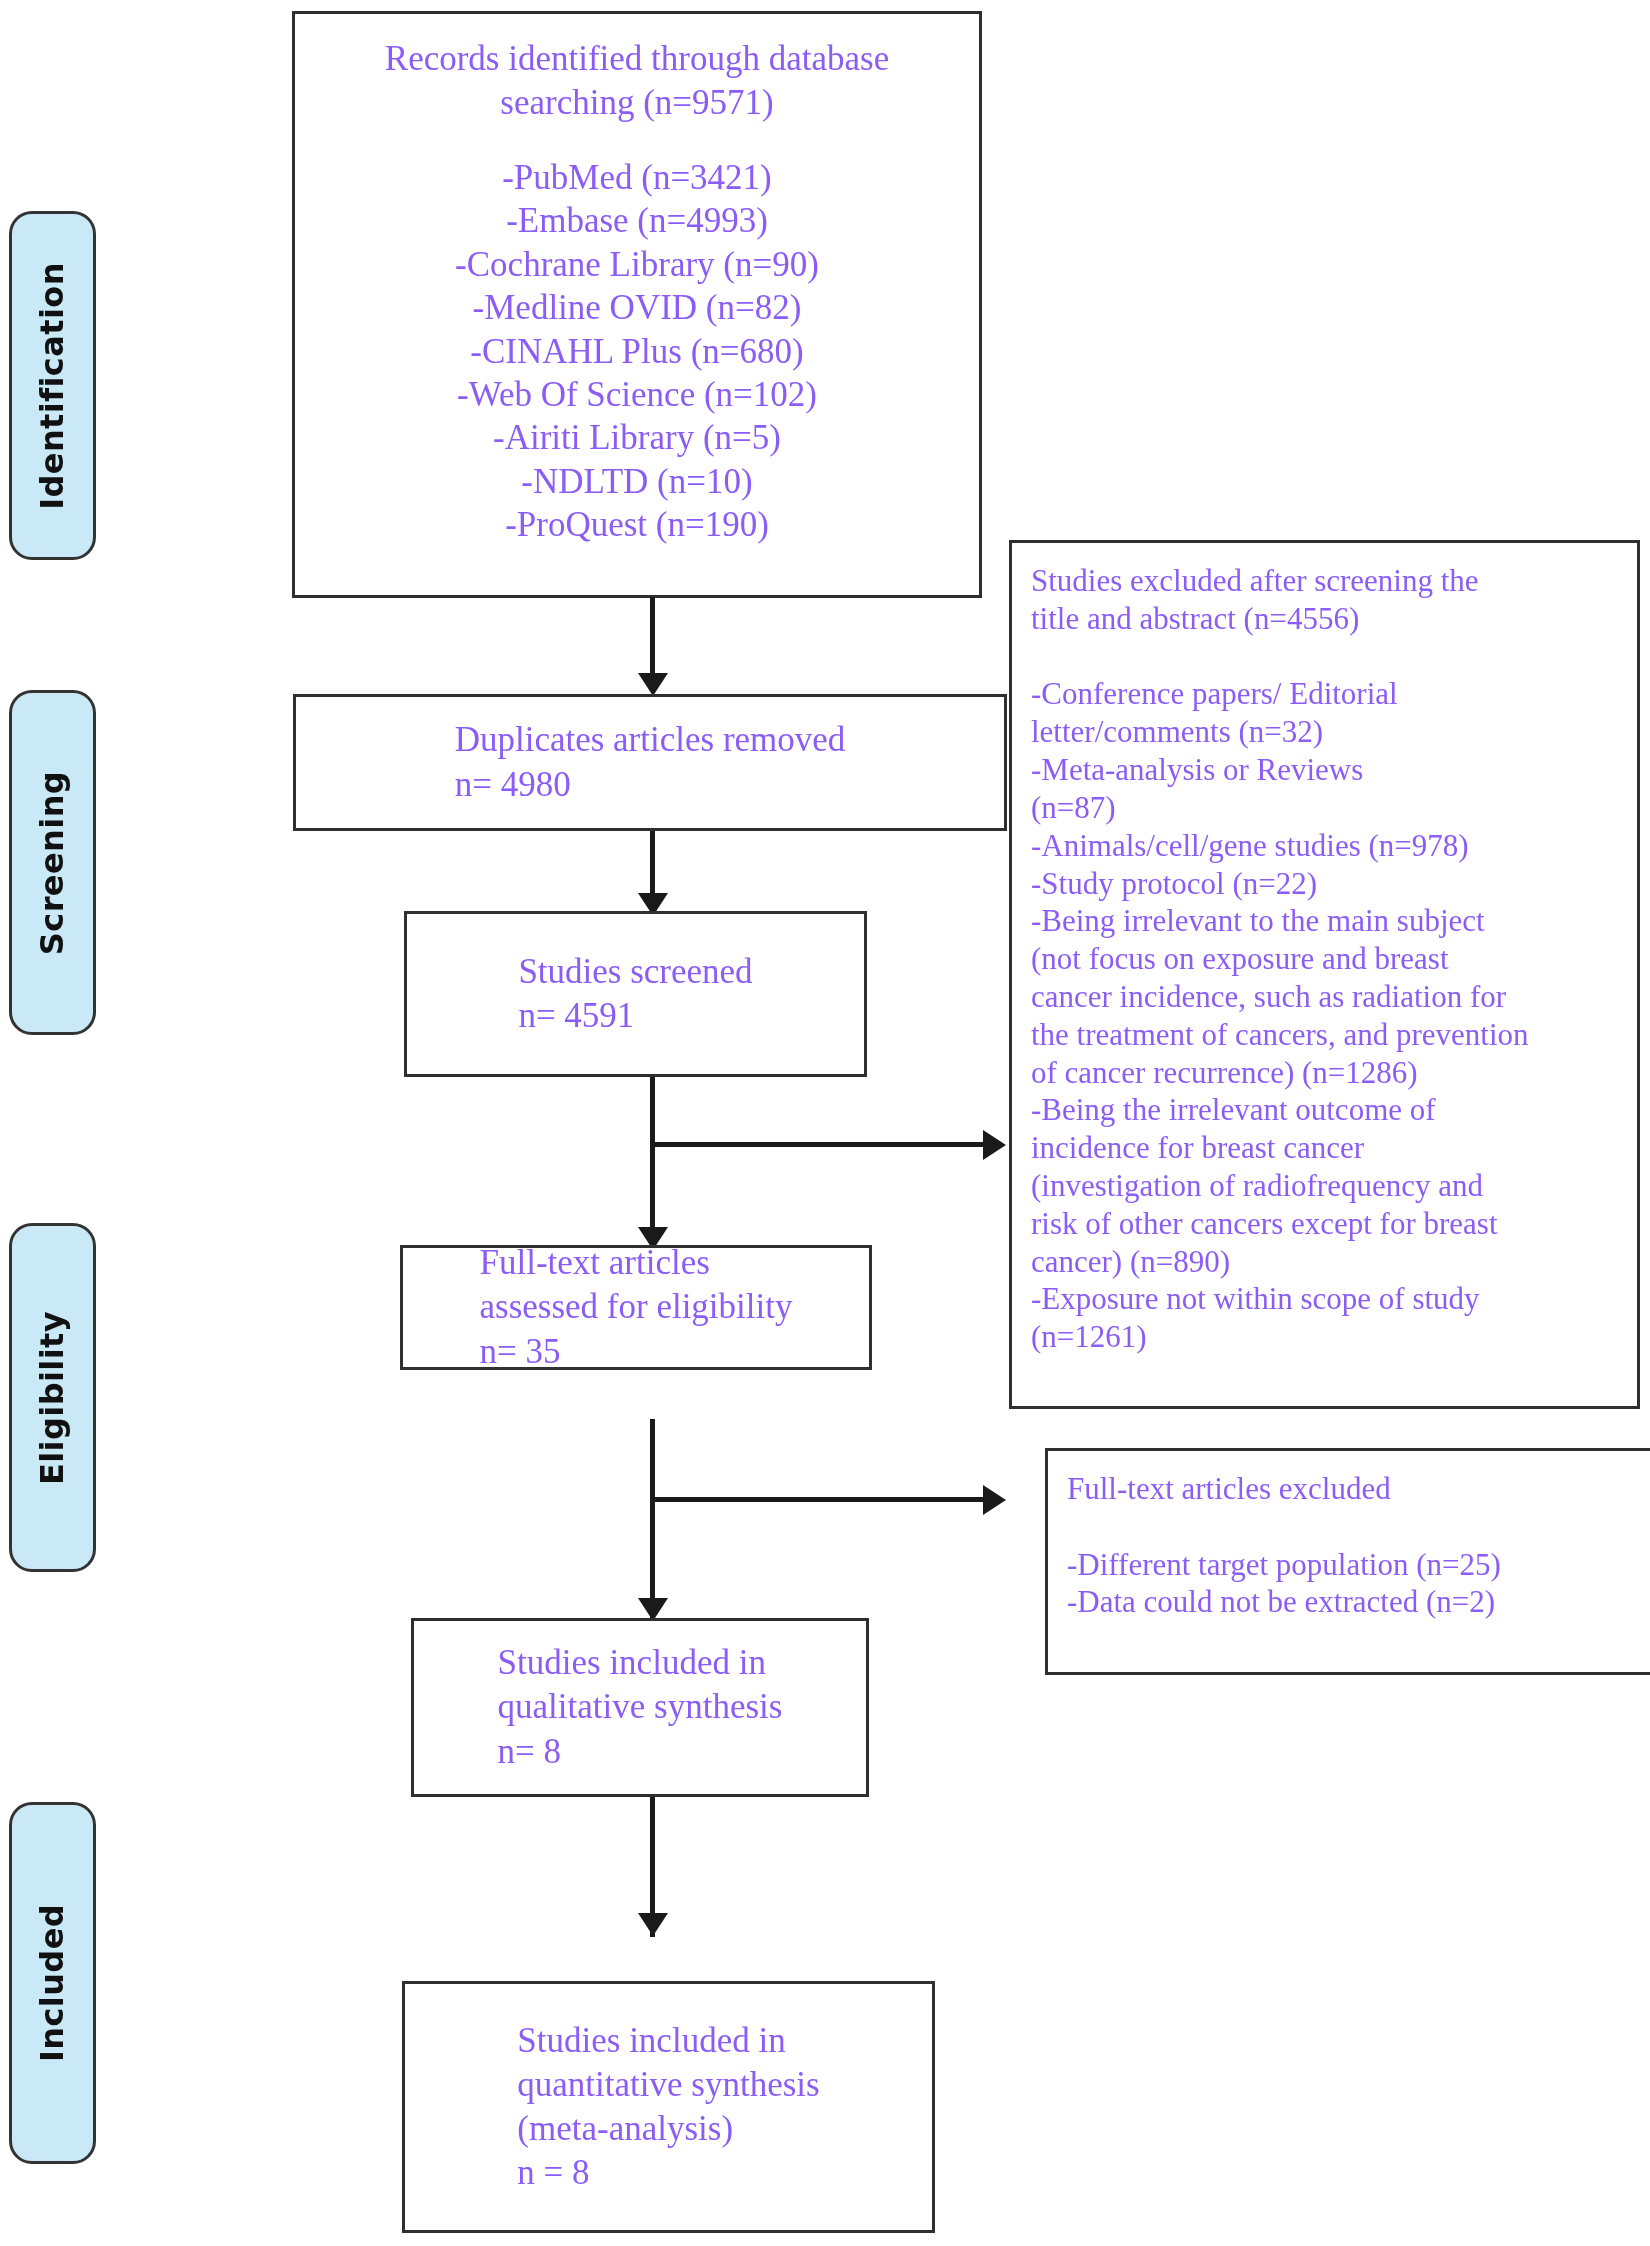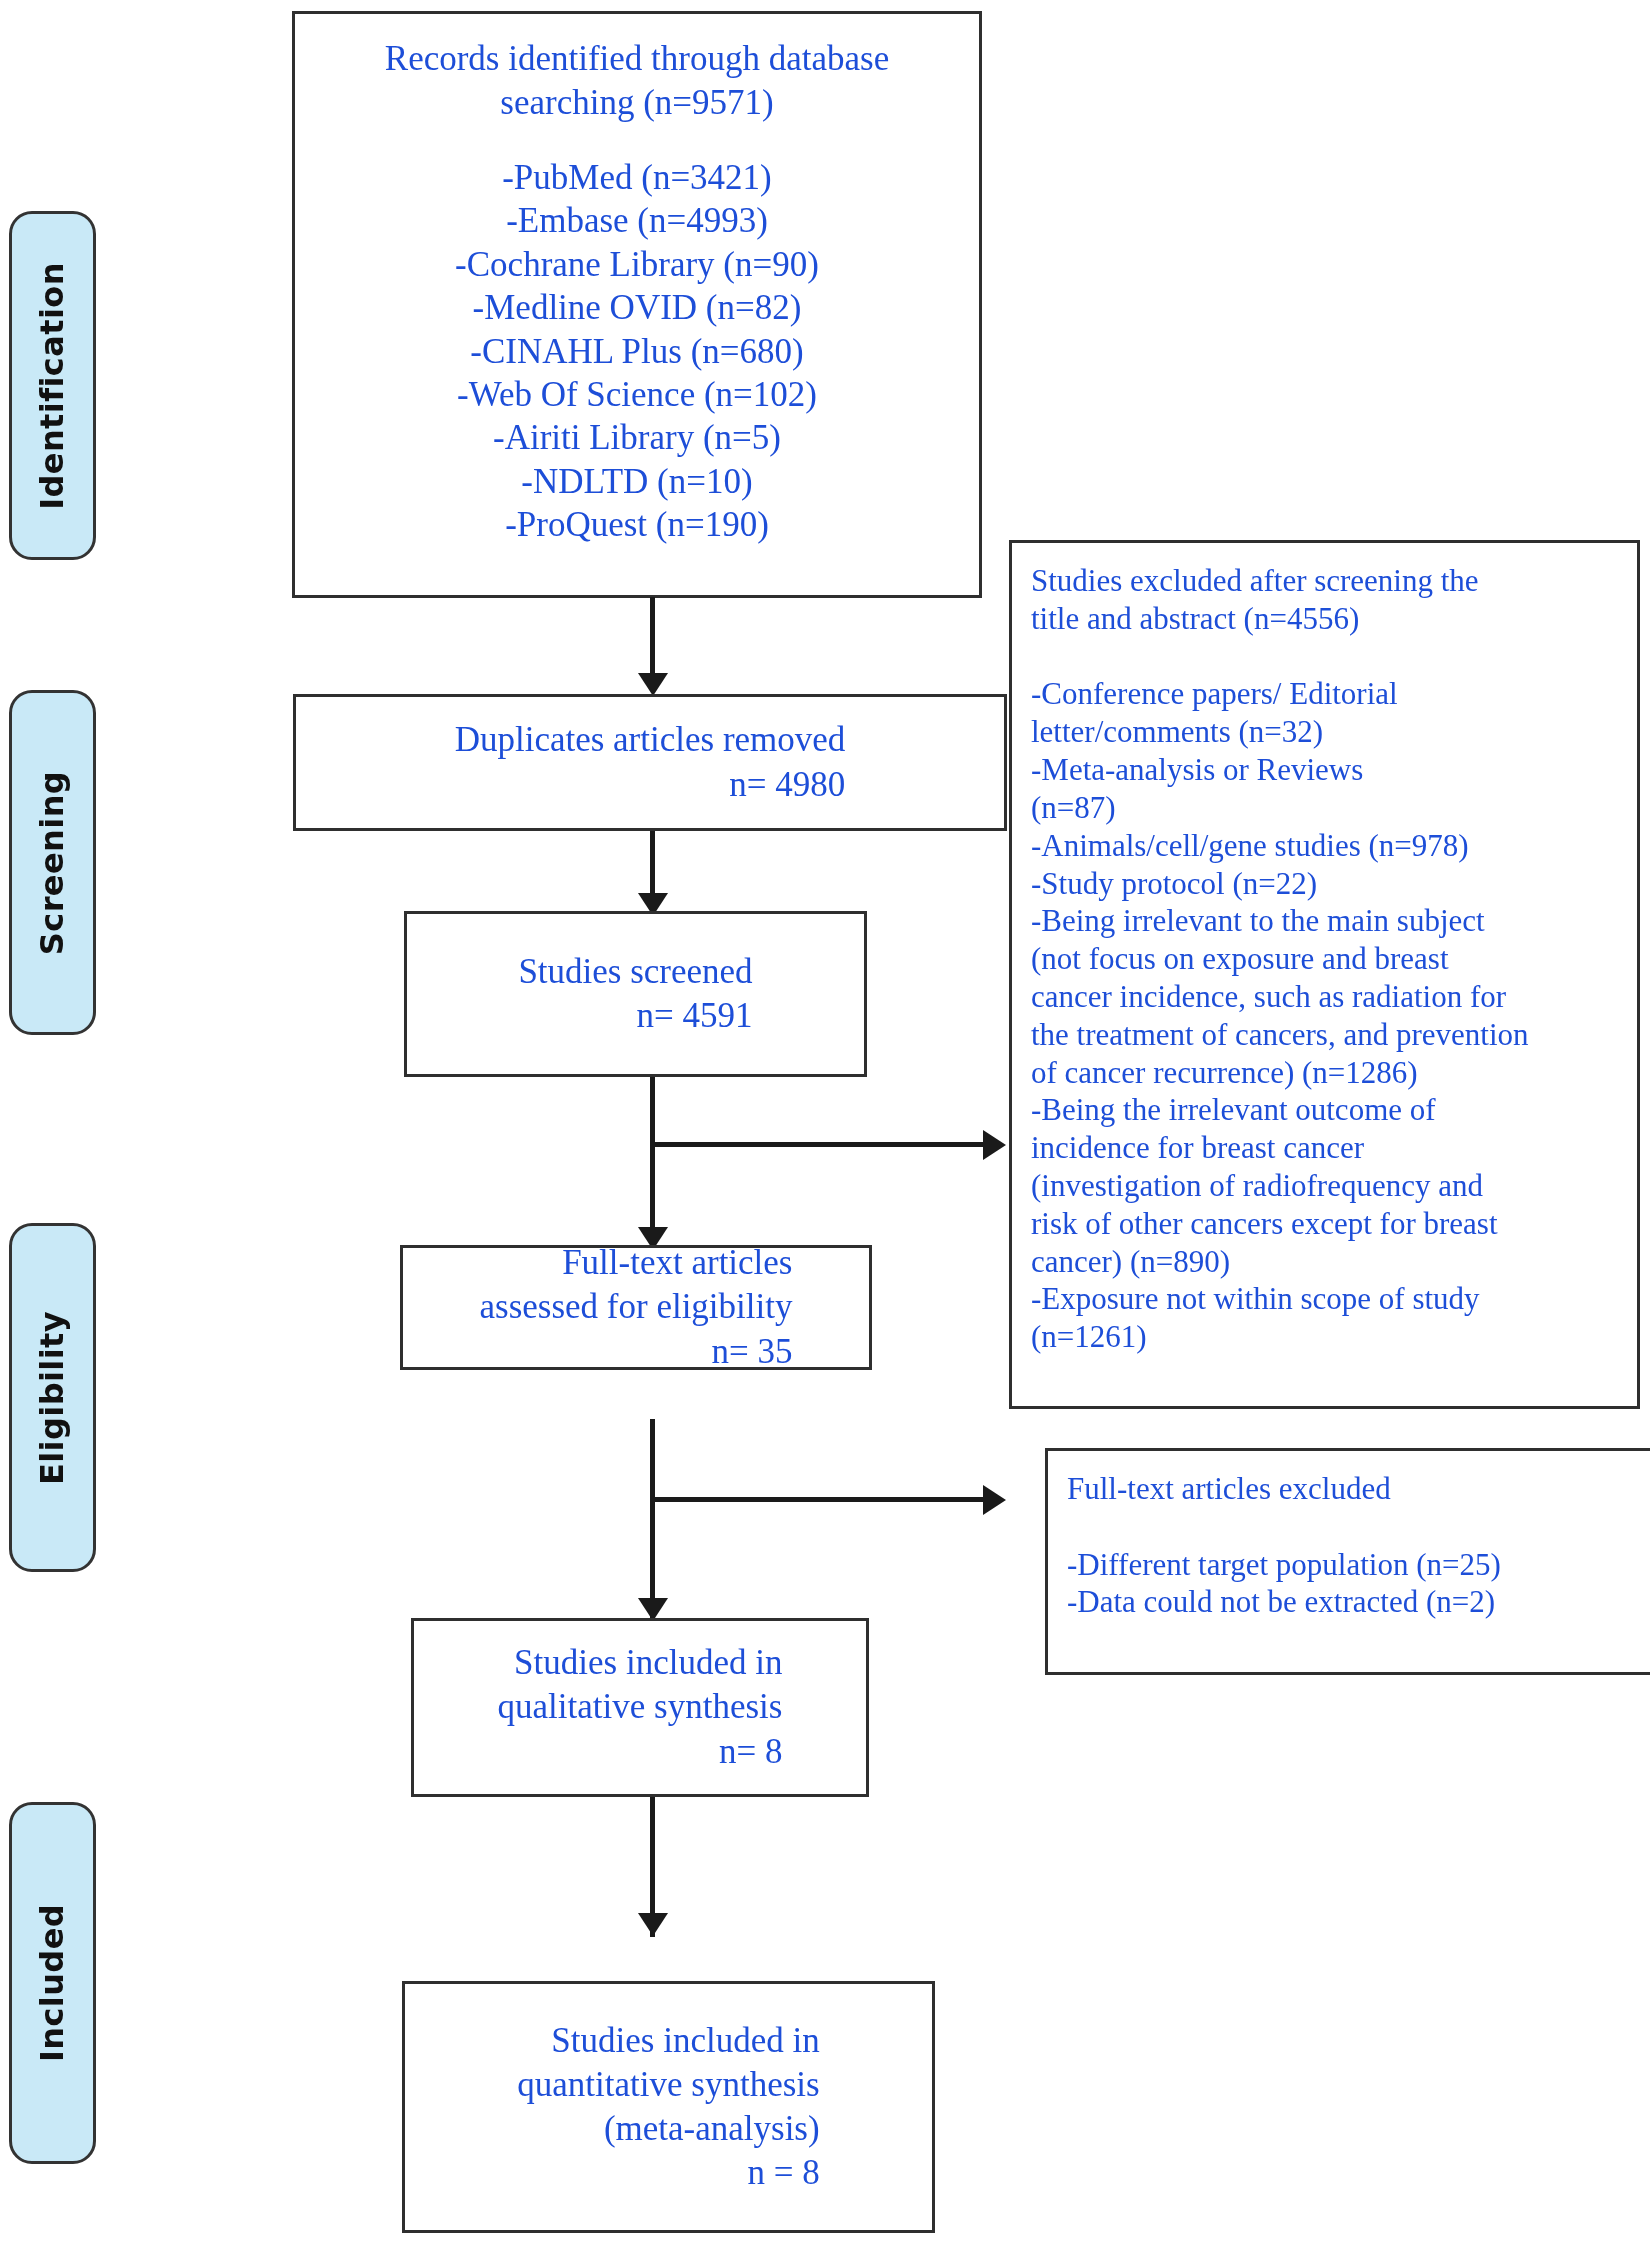--- a/index.html
+++ b/index.html
@@ -36,32 +36,32 @@
     white-space: nowrap;
     transform: rotate(-90deg);
   }
 
   
   .flow-box {
     position: absolute;
     background: #ffffff;
     border: 3.5px solid #2f2f2f;
     box-sizing: border-box;
-    color: #1d4ed8;
+    color: #8b5cf6;
   }
   .flow-box .box-text {
     font-size: 35px;
     line-height: 1.26;
     white-space: pre-line;
   }
   .box-center {
     display: flex;
     align-items: center;
     justify-content: center;
-    text-align: right;
+    text-align: left;
     padding: 8.7px 12.2px;
   }
   .box-left {
     padding: 19px 17.5px 15.7px 19px;
     text-align: left;
   }
   .flow-box.box-left .box-text {
     font-size: 31px;
     line-height: 1.22;
   }

